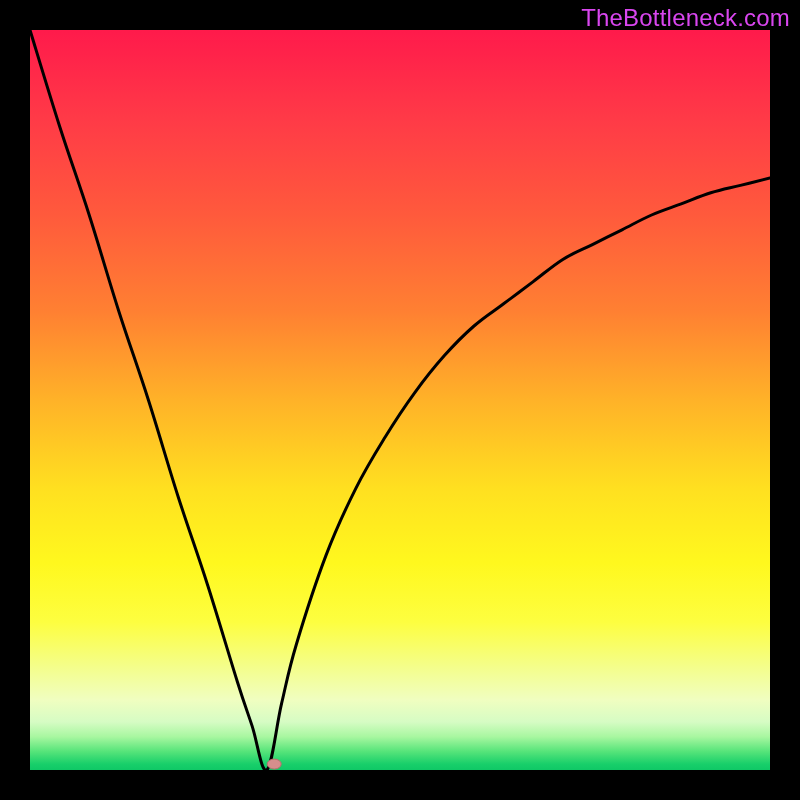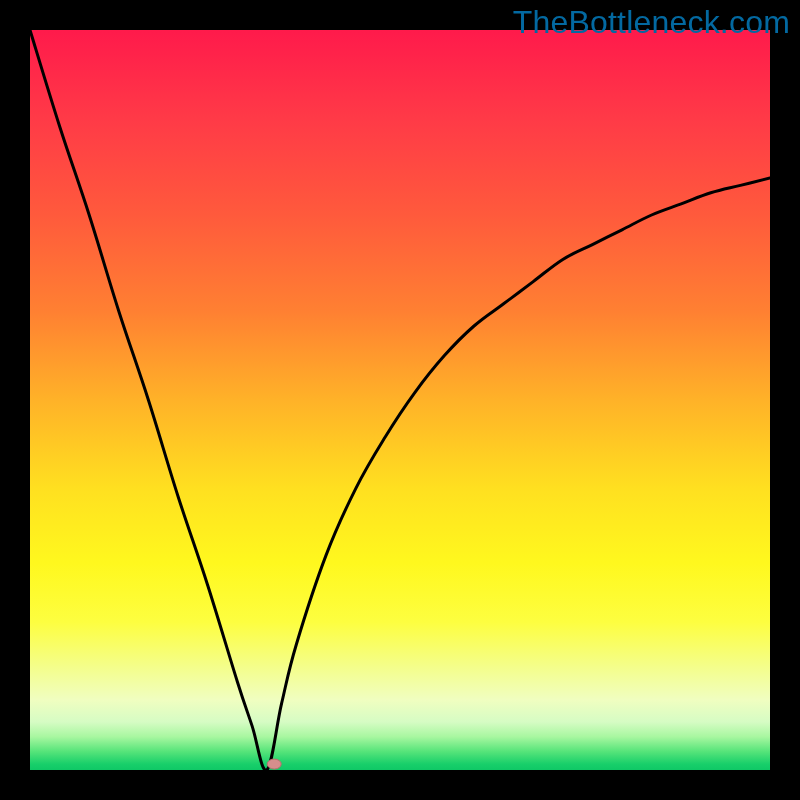--- a/index.html
+++ b/index.html
@@ -14,22 +14,22 @@
   .outer {
     position: relative;
     width: 800px;
     height: 800px;
     background: #000;
   }
   .watermark {
     position: absolute;
     top: 4px;
     right: 10px;
-    color: #0369a1;
-    font-size: 32px;
+    color: #d946ef;
+    font-size: 24px;
     font-weight: 400;
     letter-spacing: 0.2px;
     z-index: 10;
   }
   .plot {
     position: absolute;
     left: 30px;
     top: 30px;
     width: 740px;
     height: 740px;

